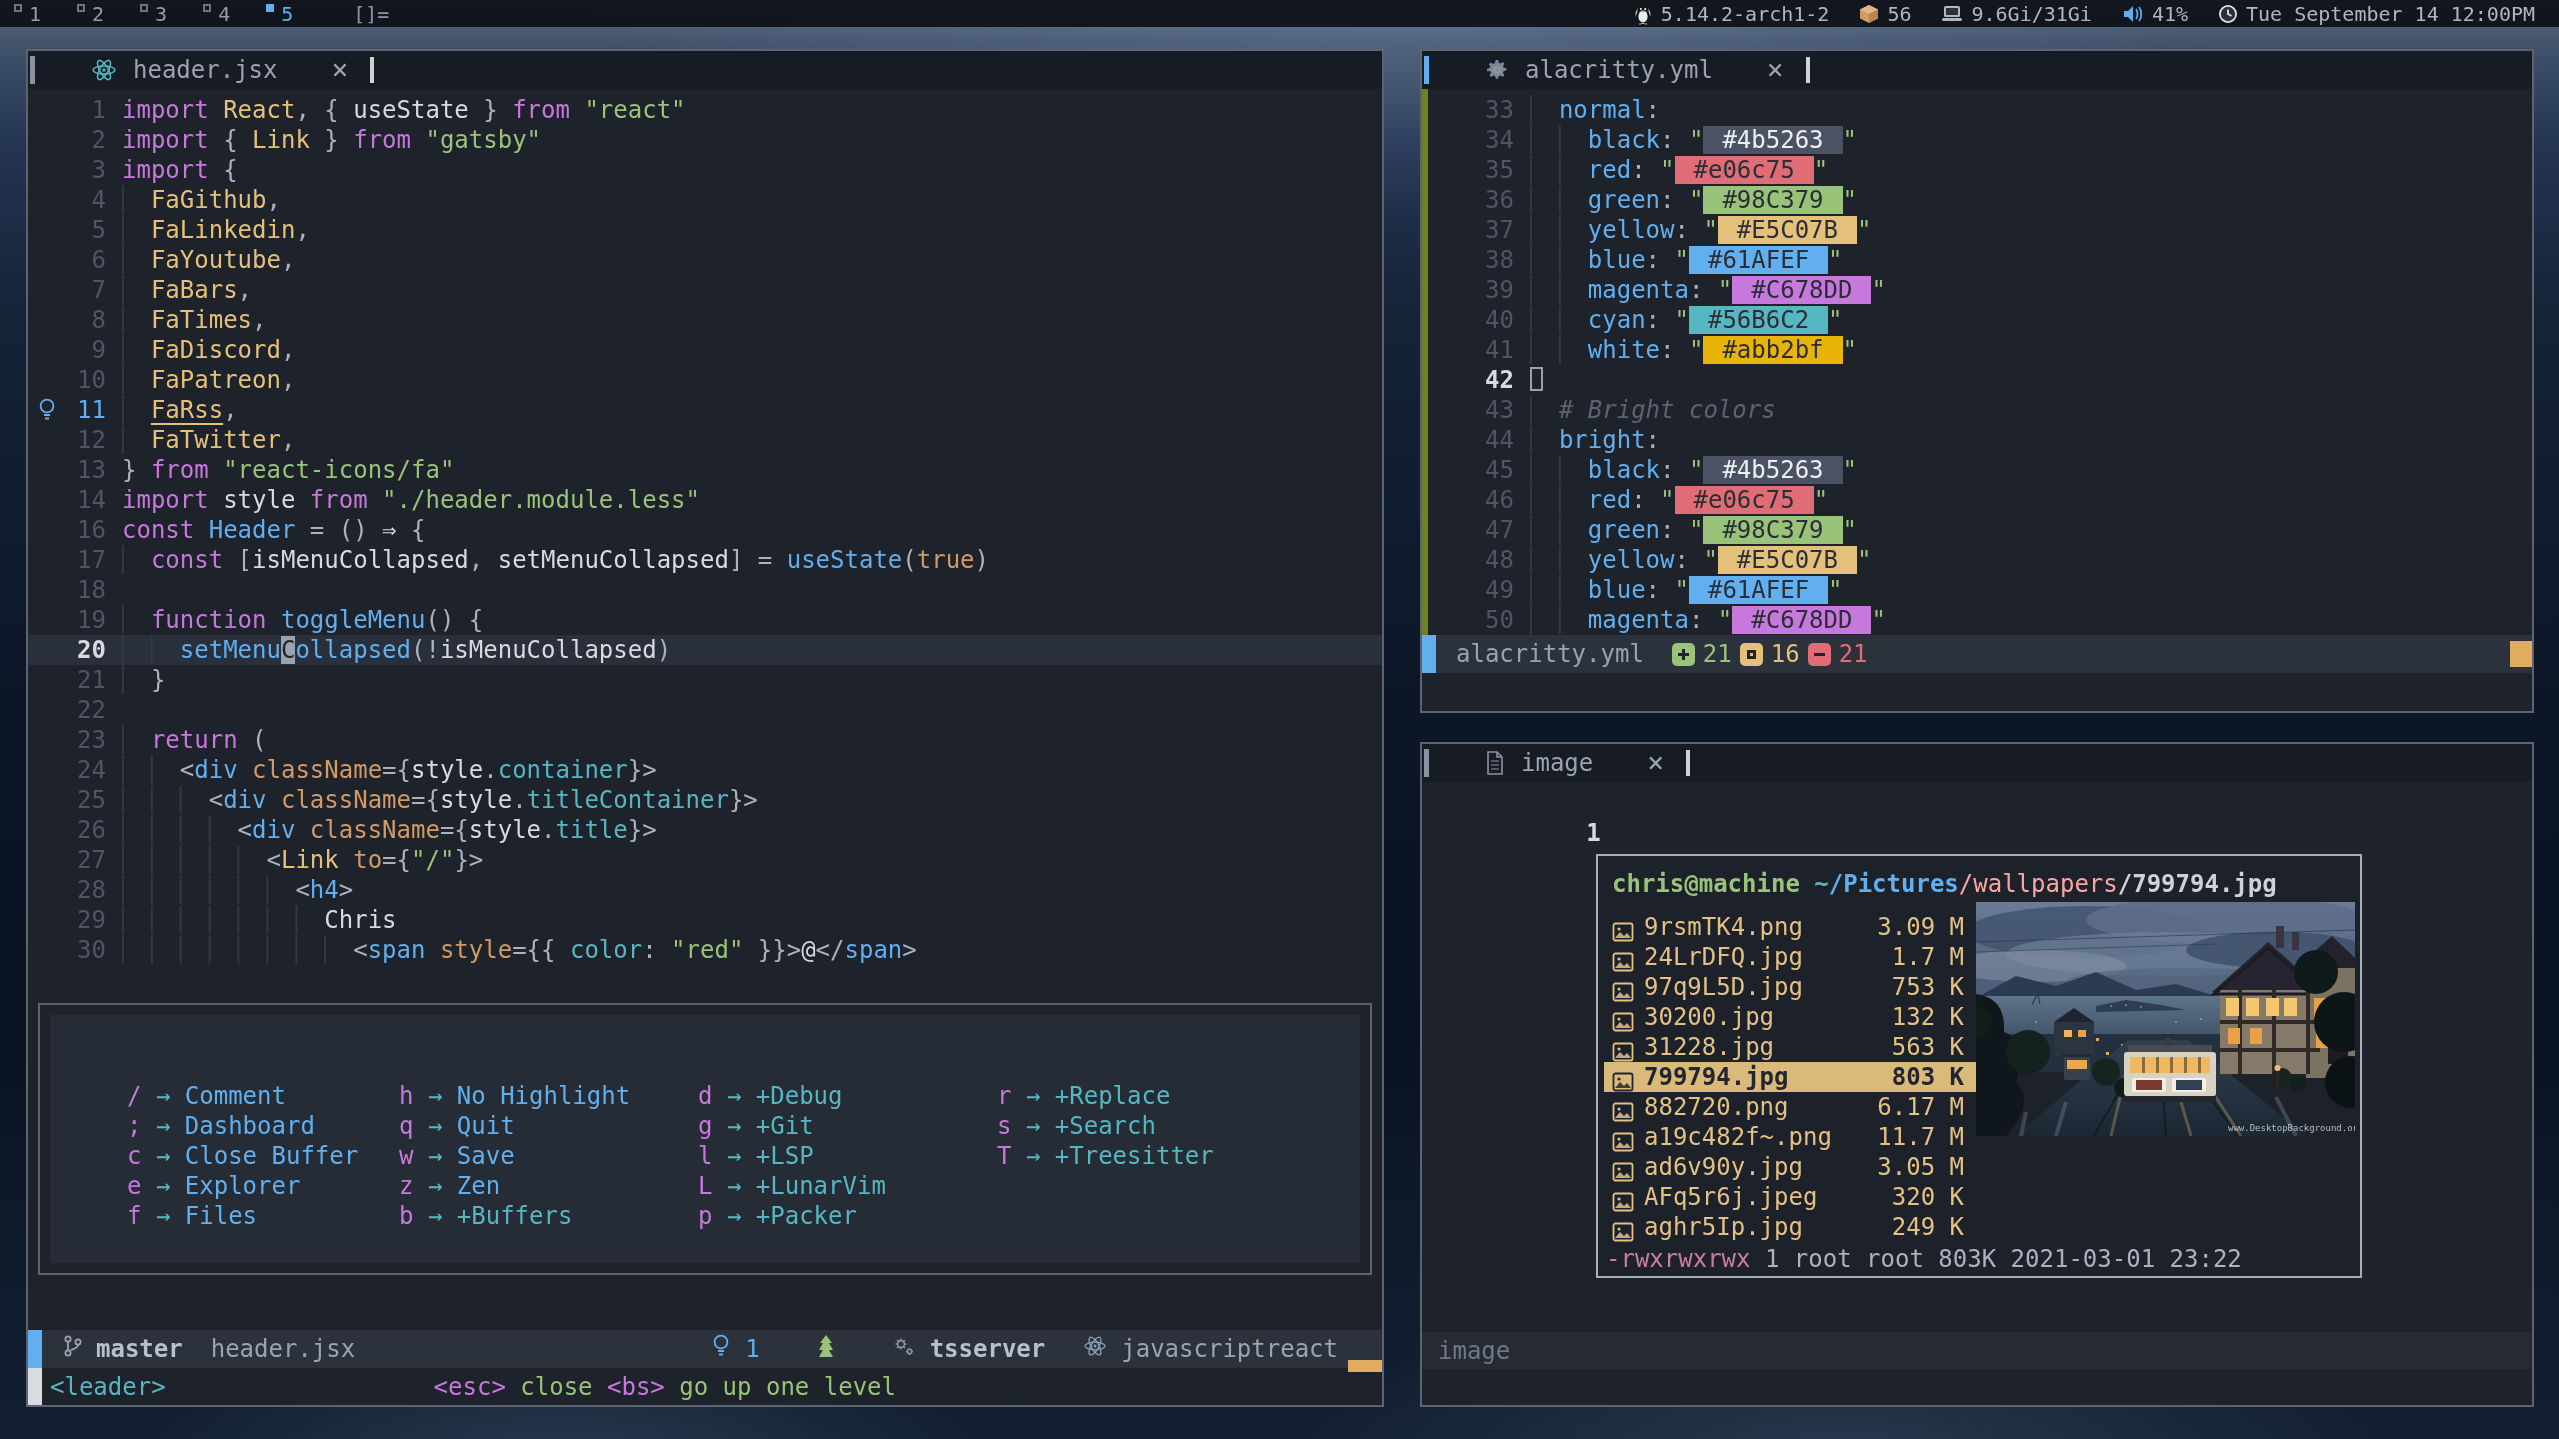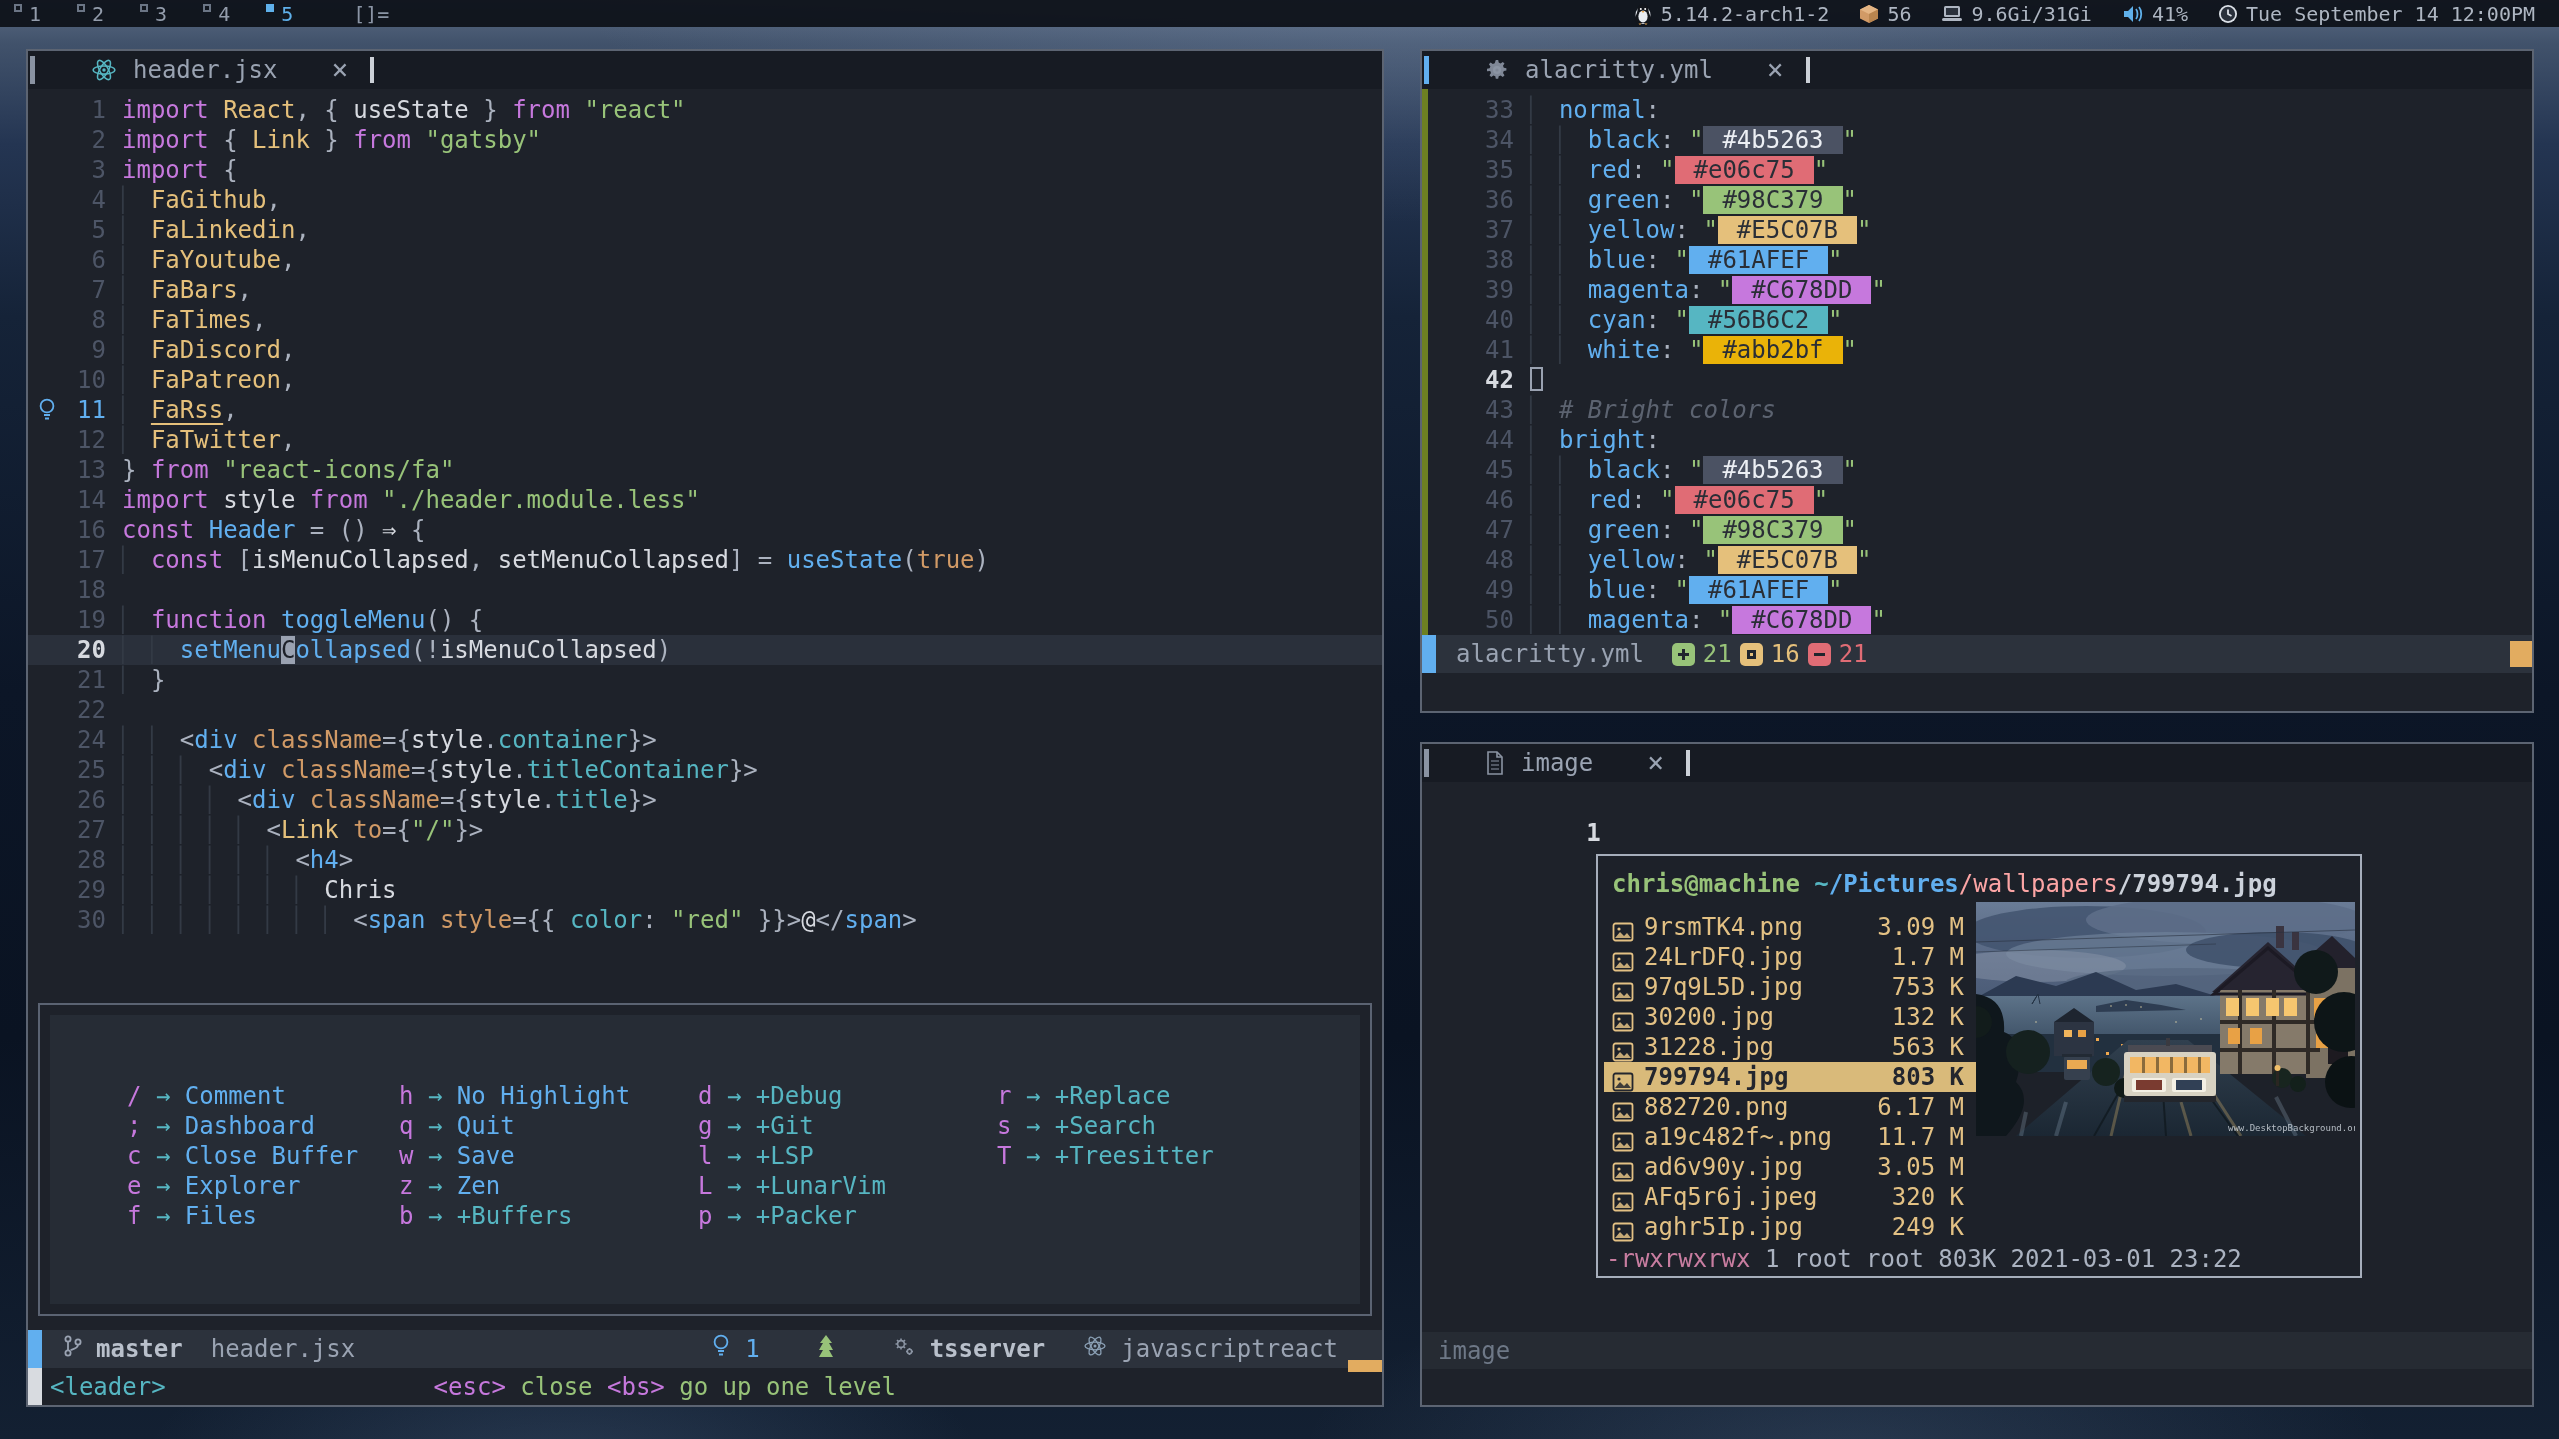--- a/index.html
+++ b/index.html
@@ -41,21 +41,21 @@
   .sign{position:absolute;left:8px;top:2px}
   .tok-kw{color:#c678dd}.tok-var{color:#e5c07b}.tok-fn{color:#61afef}.tok-wh{color:#d7dae0}
   .tok-pn{color:#abb2bf}.tok-str{color:#98c379}.tok-b{color:#d19a66}.tok-tag{color:#61afef}
   .tok-comp{color:#e5c07b}.tok-prop{color:#56b6c2}.tok-cm{color:#5c6370;font-style:italic}
   .tok-guide{color:#333a45}
   .tok-ul{text-decoration:underline;text-underline-offset:5px}
   .tok-cursor{background:#9aa2b1;color:#1e222a}
   .tok-hcursor{display:inline-block;width:13px;height:24px;border:2px solid #9aa2b1;vertical-align:-4px}
   .tok-chip{padding:0 19px}
   
-  .whichkey{position:absolute;left:10px;right:10px;top:952px;height:313px;border:2px solid #5b6372;background:#1e222a}
+  .whichkey{position:absolute;left:10px;right:10px;top:952px;height:272px;border:2px solid #5b6372;background:#1e222a}
   .wk-panel{position:absolute;left:10px;right:10px;top:10px;bottom:10px;background:#262c35}
   .wk-col{position:absolute;top:66px}
   .wk-row{height:30px;line-height:30px;white-space:pre}
   .wk-key{color:#c678dd}.wk-arrow{color:#56b6c2}
   .wk-label{color:#61afef}.wk-label.group{color:#56b6c2}
   
   .statusline{position:absolute;left:0;right:0;height:38px;background:#2c323c;display:flex;align-items:center;color:#9aa3b2}
   .sl-mode{width:14px;align-self:stretch;background:#61afef;margin-right:20px;flex:none}
   .sl-bold{font-weight:bold;color:#b9c0cb}
   .sl-gap{width:28px;flex:none}
@@ -218,20 +218,21 @@
         <div class="crow"><span class="ln">12</span><span class="tok-guide">▏ </span><span class="tok-var">FaTwitter</span><span class="tok-pn">,</span></div>
         <div class="crow"><span class="ln">13</span><span class="tok-pn">} </span><span class="tok-kw">from</span><span class="tok-pn"> </span><span class="tok-str">"react-icons/fa"</span></div>
         <div class="crow"><span class="ln">14</span><span class="tok-kw">import</span><span class="tok-pn"> </span><span class="tok-wh">style</span><span class="tok-pn"> </span><span class="tok-kw">from</span><span class="tok-pn"> </span><span class="tok-str">"./header.module.less"</span></div>
         <div class="crow"><span class="ln">16</span><span class="tok-kw">const</span><span class="tok-pn"> </span><span class="tok-fn">Header</span><span class="tok-pn"> = () </span><span class="tok-wh">⇒</span><span class="tok-pn"> {</span></div>
         <div class="crow"><span class="ln">17</span><span class="tok-guide">▏ </span><span class="tok-kw">const</span><span class="tok-pn"> [</span><span class="tok-wh">isMenuCollapsed</span><span class="tok-pn">, </span><span class="tok-wh">setMenuCollapsed</span><span class="tok-pn">] = </span><span class="tok-fn">useState</span><span class="tok-pn">(</span><span class="tok-b">true</span><span class="tok-pn">)</span></div>
         <div class="crow"><span class="ln">18</span></div>
         <div class="crow"><span class="ln">19</span><span class="tok-guide">▏ </span><span class="tok-kw">function</span><span class="tok-pn"> </span><span class="tok-fn">toggleMenu</span><span class="tok-pn">() {</span></div>
         <div class="crow cur"><span class="ln">20</span><span class="tok-guide">▏ ▏ </span><span class="tok-fn">setMenu</span><span class="tok-cursor">C</span><span class="tok-fn">ollapsed</span><span class="tok-pn">(!</span><span class="tok-wh">isMenuCollapsed</span><span class="tok-pn">)</span></div>
         <div class="crow"><span class="ln">21</span><span class="tok-guide">▏ </span><span class="tok-pn">}</span></div>
         <div class="crow"><span class="ln">22</span></div>
+        <div class="crow"><span class="ln">23</span><span class="tok-guide">▏ </span><span class="tok-kw">return</span><span class="tok-pn"> (</span></div>
         <div class="crow"><span class="ln">24</span><span class="tok-guide">▏ ▏ </span><span class="tok-pn">&lt;</span><span class="tok-tag">div</span><span class="tok-pn"> </span><span class="tok-b">className</span><span class="tok-pn">={</span><span class="tok-wh">style</span><span class="tok-pn">.</span><span class="tok-prop">container</span><span class="tok-pn">}&gt;</span></div>
         <div class="crow"><span class="ln">25</span><span class="tok-guide">▏ ▏ ▏ </span><span class="tok-pn">&lt;</span><span class="tok-tag">div</span><span class="tok-pn"> </span><span class="tok-b">className</span><span class="tok-pn">={</span><span class="tok-wh">style</span><span class="tok-pn">.</span><span class="tok-prop">titleContainer</span><span class="tok-pn">}&gt;</span></div>
         <div class="crow"><span class="ln">26</span><span class="tok-guide">▏ ▏ ▏ ▏ </span><span class="tok-pn">&lt;</span><span class="tok-tag">div</span><span class="tok-pn"> </span><span class="tok-b">className</span><span class="tok-pn">={</span><span class="tok-wh">style</span><span class="tok-pn">.</span><span class="tok-prop">title</span><span class="tok-pn">}&gt;</span></div>
         <div class="crow"><span class="ln">27</span><span class="tok-guide">▏ ▏ ▏ ▏ ▏ </span><span class="tok-pn">&lt;</span><span class="tok-comp">Link</span><span class="tok-pn"> </span><span class="tok-b">to</span><span class="tok-pn">={</span><span class="tok-str">"/"</span><span class="tok-pn">}&gt;</span></div>
         <div class="crow"><span class="ln">28</span><span class="tok-guide">▏ ▏ ▏ ▏ ▏ ▏ </span><span class="tok-pn">&lt;</span><span class="tok-tag">h4</span><span class="tok-pn">&gt;</span></div>
         <div class="crow"><span class="ln">29</span><span class="tok-guide">▏ ▏ ▏ ▏ ▏ ▏ ▏ </span><span class="tok-wh">Chris</span></div>
         <div class="crow"><span class="ln">30</span><span class="tok-guide">▏ ▏ ▏ ▏ ▏ ▏ ▏ ▏ </span><span class="tok-pn">&lt;</span><span class="tok-tag">span</span><span class="tok-pn"> </span><span class="tok-b">style</span><span class="tok-pn">={{ </span><span class="tok-prop">color</span><span class="tok-pn">: </span><span class="tok-str">"red"</span><span class="tok-pn"> }}&gt;</span><span class="tok-wh">@</span><span class="tok-pn">&lt;/</span><span class="tok-tag">span</span><span class="tok-pn">&gt;</span></div>
       </div>
 
     <div class="whichkey">

